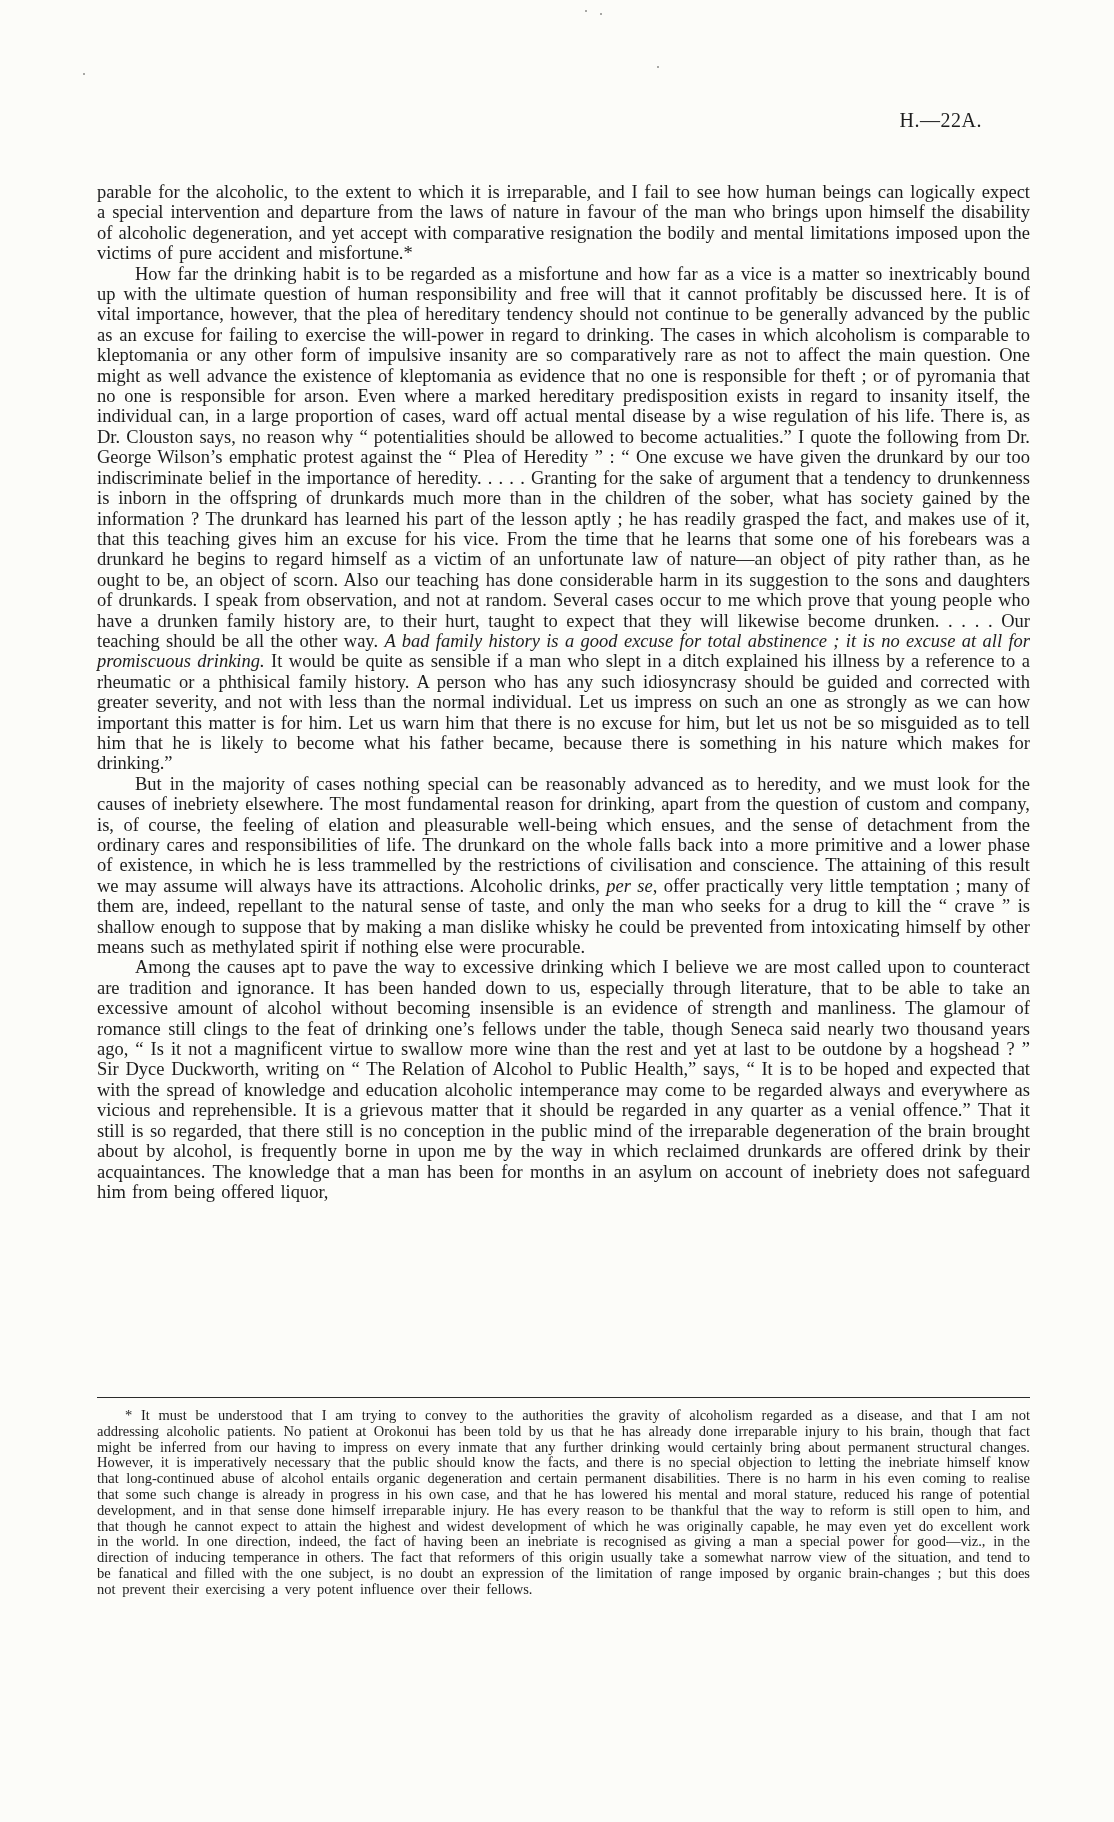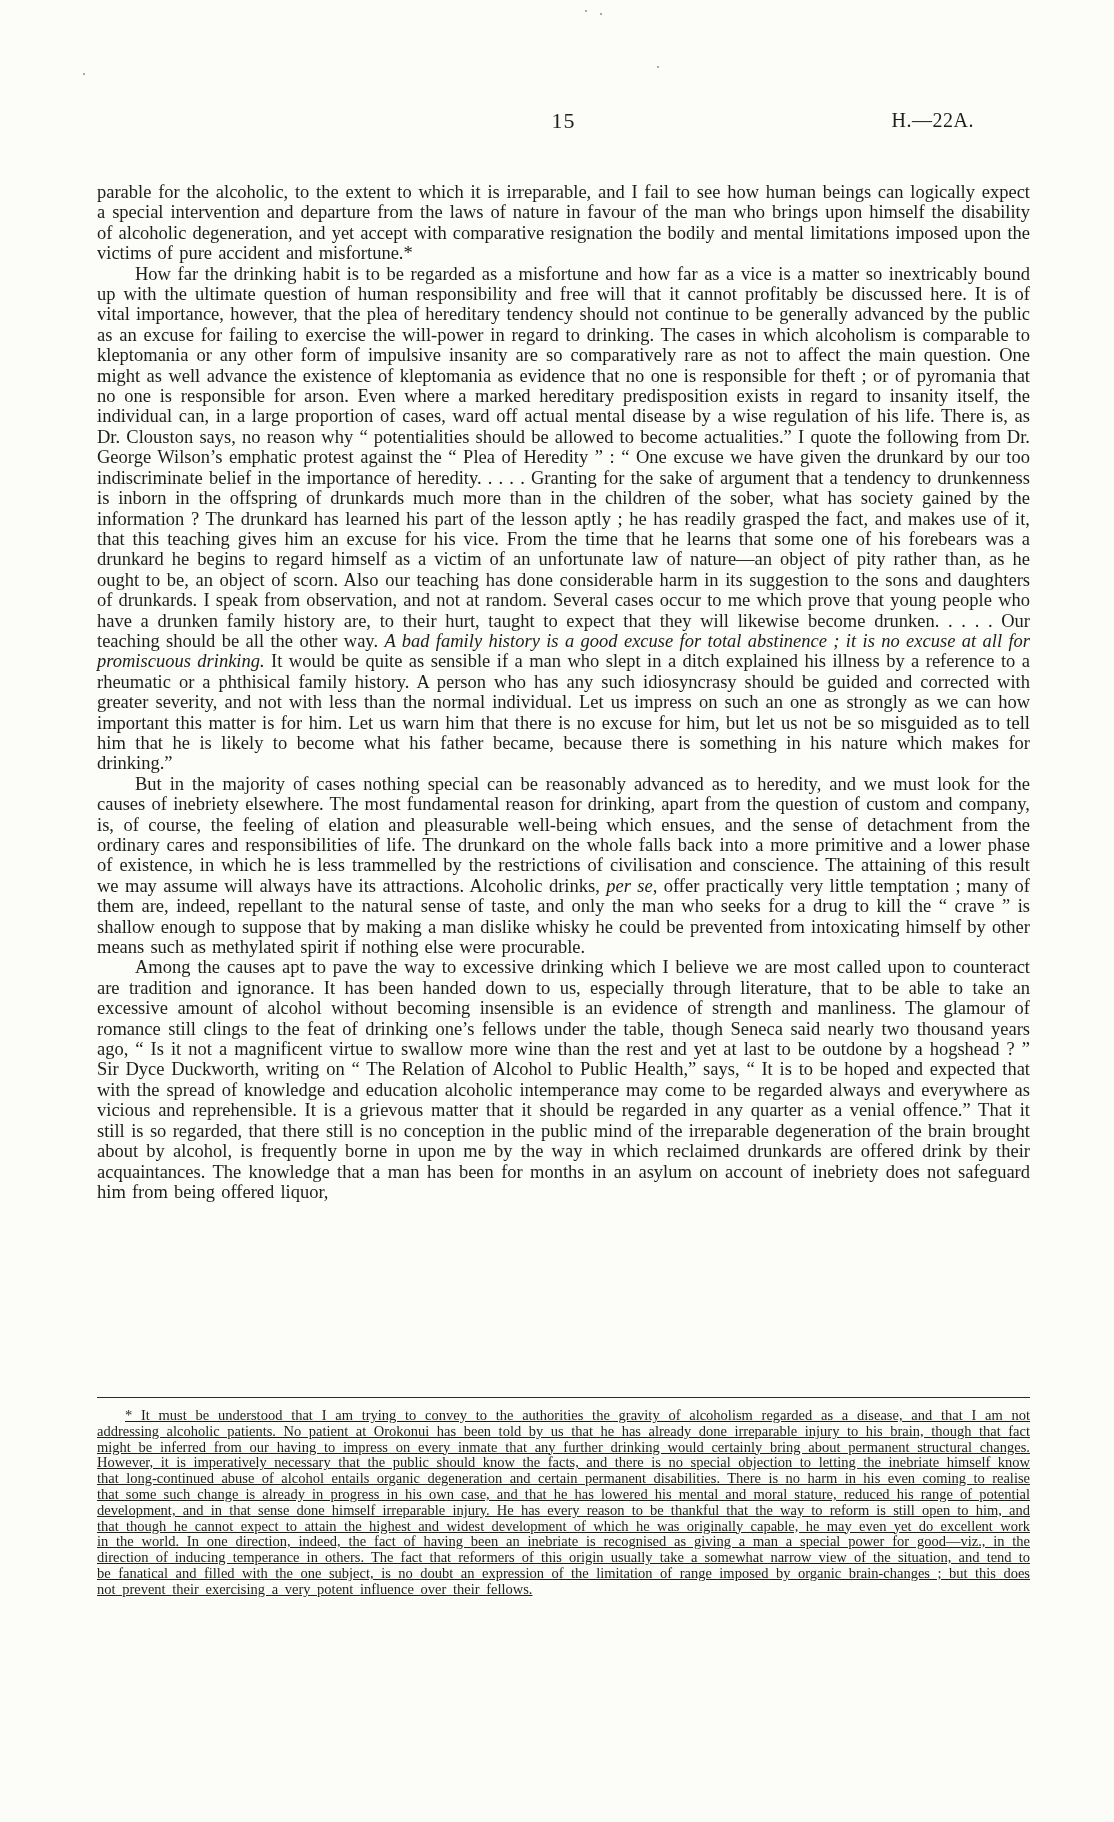--- a/index.html
+++ b/index.html
@@ -23,21 +23,21 @@
   }
   .page-number {
     position: absolute;
     left: 0; right: 0;
     text-align: center;
     font-size: 22px;
     letter-spacing: 1px;
   }
   .doc-ref {
     position: absolute;
-    right: 56px;
+    right: 48px;
     top: 1px;
     font-size: 20px;
     letter-spacing: 0.5px;
   }
   .body-text {
     position: absolute;
     top: 182px;
     left: 97px;
     width: 933px;
     font-size: 18.5px;
@@ -57,21 +57,20 @@
   }
   .footnote {
     position: absolute;
     top: 1408px;
     left: 97px;
     width: 933px;
     font-size: 14.5px;
     line-height: 15.8px;
     text-align: justify;
     word-spacing: 3px;
-    text-decoration: underline;
   }
   .footnote p { margin: 0; text-indent: 28px; }
   .speck {
     position: absolute;
     background: #8d8d88;
     border-radius: 50%;
   }
   .speck.s1 { left: 585px; top: 10px;  width: 2px; height: 2px; }
   .speck.s2 { left: 600px; top: 13px;  width: 2px; height: 2px; }
   .speck.s3 { left: 657px; top: 66px;  width: 2px; height: 2px; }
@@ -80,21 +79,20 @@
 </head>
 <body>
 
 <div class="page">
   <div class="speck s1"></div>
   <div class="speck s2"></div>
   <div class="speck s3"></div>
   <div class="speck s4"></div>
 
   <header class="page-header">
-    <div class="page-number">15</div>
     <div class="doc-ref">H.—22A.</div>
   </header>
 
   <main class="body-text">
       <p><span>parable for the alcoholic, to the extent to which it is irreparable, and I fail to see how human beings can logically expect a special intervention and departure from the laws of nature in favour of the man who brings upon himself the disability of alcoholic degeneration, and yet accept with comparative resignation the bodily and mental limitations imposed upon the victims of pure accident and misfortune.*</span></p>
       <p class="indent"><span>How far the drinking habit is to be regarded as a misfortune and how far as a vice is a matter so inextricably bound up with the ultimate question of human responsibility and free will that it cannot profitably be discussed here. It is of vital importance, however, that the plea of hereditary tendency should not continue to be generally advanced by the public as an excuse for failing to exercise the will-power in regard to drinking. The cases in which alcoholism is comparable to kleptomania or any other form of impulsive insanity are so comparatively rare as not to affect the main question. One might as well advance the existence of kleptomania as evidence that no one is responsible for theft ; or of pyromania that no one is responsible for arson. Even where a marked hereditary predisposition exists in regard to insanity itself, the individual can, in a large proportion of cases, ward off actual mental disease by a wise regulation of his life. There is, as Dr. Clouston says, no reason why “ potentialities should be allowed to become actualities.” I quote the following from Dr. George Wilson’s emphatic protest against the “ Plea of Heredity ” : “ One excuse we have given the drunkard by our too indiscriminate belief in the importance of heredity. . . . . Granting for the sake of argument that a tendency to drunkenness is inborn in the offspring of drunkards much more than in the children of the sober, what has society gained by the information ? The drunkard has learned his part of the lesson aptly ; he has readily grasped the fact, and makes use of it, that this teaching gives him an excuse for his vice. From the time that he learns that some one of his forebears was a drunkard he begins to regard himself as a victim of an unfortunate law of nature—an object of pity rather than, as he ought to be, an object of scorn. Also our teaching has done considerable harm in its suggestion to the sons and daughters of drunkards. I speak from observation, and not at random. Several cases occur to me which prove that young people who have a drunken family history are, to their hurt, taught to expect that they will likewise become drunken. . . . . Our teaching should be all the other way. </span><i>A bad family history is a good excuse for total abstinence ; it is no excuse at all for promiscuous drinking.</i><span> It would be quite as sensible if a man who slept in a ditch explained his illness by a reference to a rheumatic or a phthisical family history. A person who has any such idiosyncrasy should be guided and corrected with greater severity, and not with less than the normal individual. Let us impress on such an one as strongly as we can how important this matter is for him. Let us warn him that there is no excuse for him, but let us not be so misguided as to tell him that he is likely to become what his father became, because there is something in his nature which makes for drinking.”</span></p>
       <p class="indent"><span>But in the majority of cases nothing special can be reasonably advanced as to heredity, and we must look for the causes of inebriety elsewhere. The most fundamental reason for drinking, apart from the question of custom and company, is, of course, the feeling of elation and pleasurable well-being which ensues, and the sense of detachment from the ordinary cares and responsibilities of life. The drunkard on the whole falls back into a more primitive and a lower phase of existence, in which he is less trammelled by the restrictions of civilisation and conscience. The attaining of this result we may assume will always have its attractions. Alcoholic drinks, </span><i>per se</i><span>, offer practically very little temptation ; many of them are, indeed, repellant to the natural sense of taste, and only the man who seeks for a drug to kill the “ crave ” is shallow enough to suppose that by making a man dislike whisky he could be prevented from intoxicating himself by other means such as methylated spirit if nothing else were procurable.</span></p>
       <p class="indent"><span>Among the causes apt to pave the way to excessive drinking which I believe we are most called upon to counteract are tradition and ignorance. It has been handed down to us, especially through literature, that to be able to take an excessive amount of alcohol without becoming insensible is an evidence of strength and manliness. The glamour of romance still clings to the feat of drinking one’s fellows under the table, though Seneca said nearly two thousand years ago, “ Is it not a magnificent virtue to swallow more wine than the rest and yet at last to be outdone by a hogshead ? ” Sir Dyce Duckworth, writing on “ The Relation of Alcohol to Public Health,” says, “ It is to be hoped and expected that with the spread of knowledge and education alcoholic intemperance may come to be regarded always and everywhere as vicious and reprehensible. It is a grievous matter that it should be regarded in any quarter as a venial offence.” That it still is so regarded, that there still is no conception in the public mind of the irreparable degeneration of the brain brought about by alcohol, is frequently borne in upon me by the way in which reclaimed drunkards are offered drink by their acquaintances. The knowledge that a man has been for months in an asylum on account of inebriety does not safeguard him from being offered liquor,</span></p>
     </main>
 

